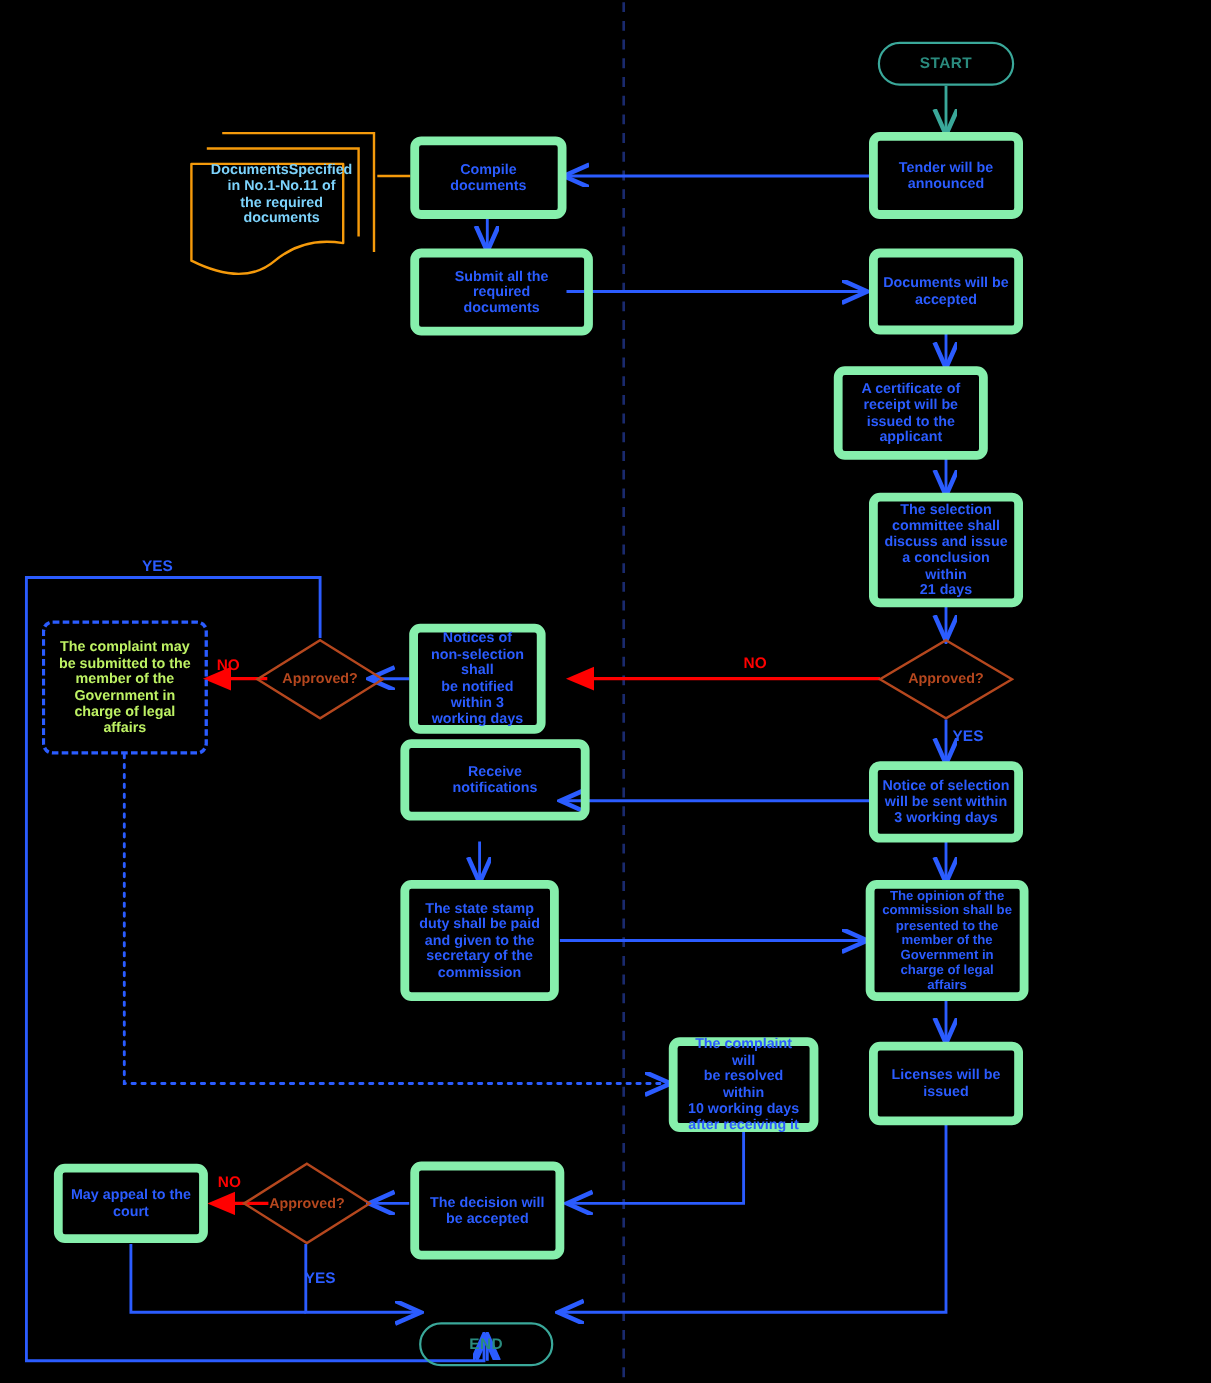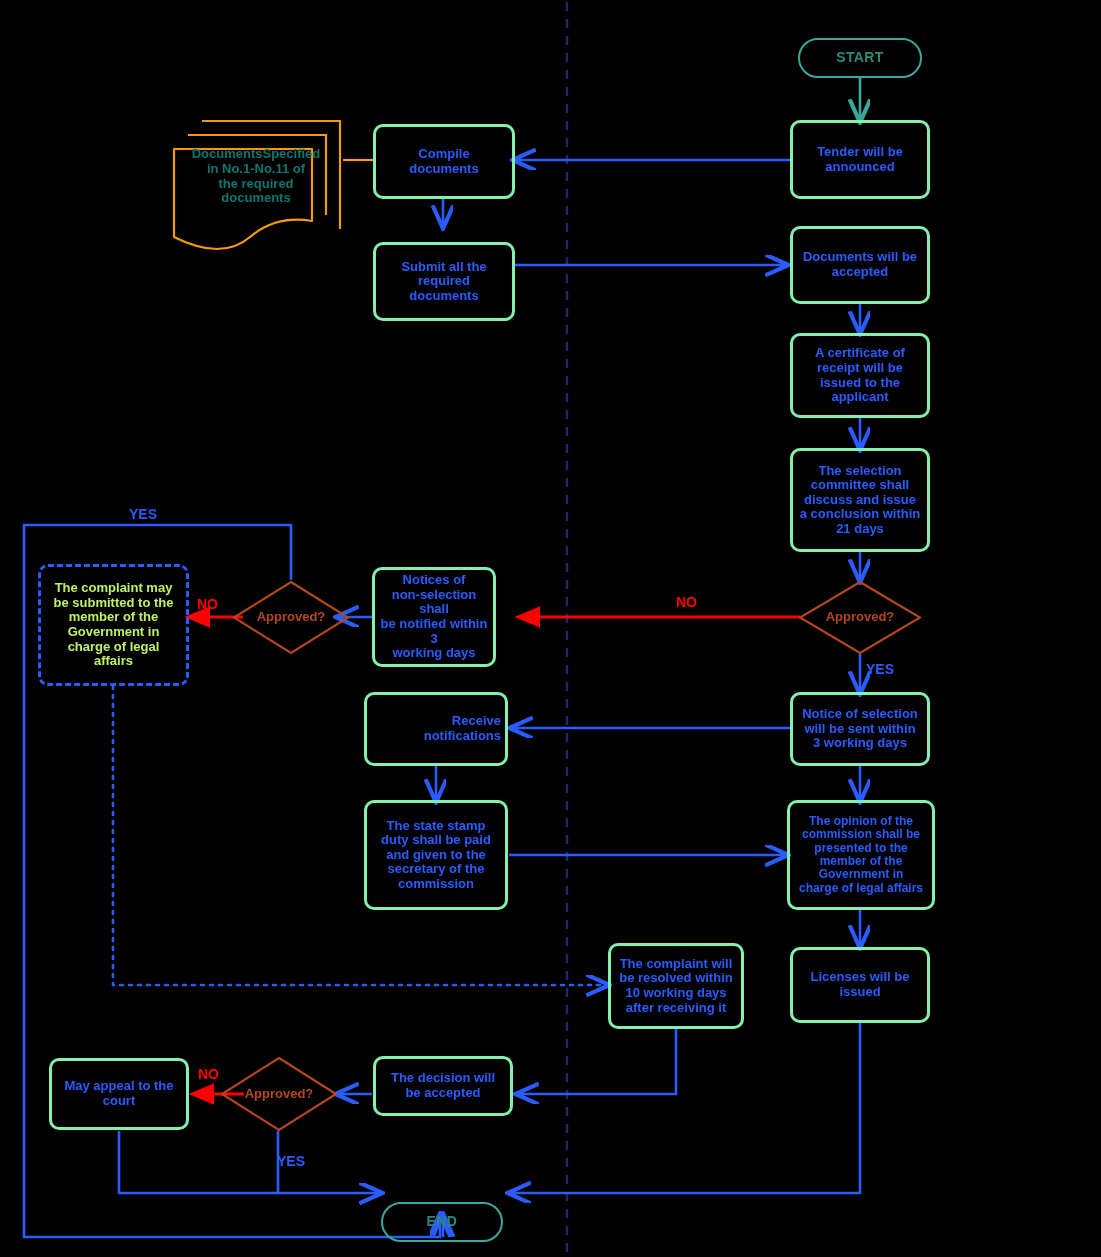--- a/index.html
+++ b/index.html
@@ -35,21 +35,21 @@
     z-index: 5;
   }
   .node .txt {
     display: block;
     width: 100%;
     padding: 0 4px;
     white-space: pre-line;
   }
   
   .proc {
-    border: 3px solid #86efac;
+    border: 8px solid #86efac;
     border-radius: 10px;
     color: #2b5cff;
     font-size: 13px;
     font-weight: 700;
     background: transparent;
   }
   .proc-dashed {
     border: 3px dashed #2b5cff;
     border-radius: 10px;
     color: #bef264;
@@ -78,21 +78,21 @@
     left: 0; top: 0;
     width: 100%;
     height: 100%;
   }
   .dec .txt {
     position: relative;
     z-index: 2;
   }
   
   .docs {
-    color: #0f766e;
+    color: #7dd3fc;
     font-size: 13px;
     font-weight: 700;
   }
   .docs .dshape {
     position: absolute;
     left: 0; top: 0;
     width: 100%;
     height: 100%;
   }
   .docs .txt {
@@ -212,32 +212,32 @@
       <path d="M22,20 H160 V100" fill="none" stroke="#f59a0b" stroke-width="2.2"></path>
 
       <path d="M8,34 H146 V106 Q110,100 84,122 Q56,146 8,122 Z" fill="none" stroke="#f59a0b" stroke-width="2.2" stroke-linejoin="round"></path>
     </svg>
     <span class="txt" style="position:relative; z-index:2; margin-top:-22px;">DocumentsSpecified
 in  No.1-No.11 of
 the required
 documents</span>
   </div>
 
-  <div class="node proc" style="left:373px; top:242px; width:142px; height:79px;">
+  <div class="node proc" style="left:373px; top:226px; width:166px; height:79px;">
     <span class="txt">Submit all the
 required
 documents</span>
   </div>
 
   <div class="node proc" style="left:790px; top:226px; width:140px; height:78px;">
     <span class="txt">Documents will be
 accepted</span>
   </div>
 
-  <div class="node proc" style="left:790px; top:333px; width:140px; height:85px;">
+  <div class="node proc" style="left:758px; top:333px; width:140px; height:85px;">
     <span class="txt">A certificate of
 receipt will be
 issued to the
 applicant</span>
   </div>
 
   <div class="node proc" style="left:790px; top:448px; width:140px; height:104px;">
     <span class="txt">The selection
 committee shall
 discuss and issue
@@ -274,21 +274,21 @@
 charge of legal
 affairs</span>
   </div>
 
   <div class="node proc" style="left:790px; top:692px; width:140px; height:74px;">
     <span class="txt">Notice of selection
 will be sent within
 3 working days</span>
   </div>
 
-  <div class="node proc" style="left:364px; top:692px; width:144px; height:74px;text-align:right;">
+  <div class="node proc" style="left:364px; top:672px; width:172px; height:74px;">
     <span class="txt">Receive
 notifications</span>
   </div>
 
   <div class="node proc" style="left:364px; top:800px; width:144px; height:110px;">
     <span class="txt">The state stamp
 duty shall be paid
 and given to the
 secretary of the
 commission</span>
@@ -308,21 +308,21 @@
 issued</span>
   </div>
 
   <div class="node proc" style="left:608px; top:943px; width:136px; height:86px;">
     <span class="txt">The complaint will
 be resolved within
 10 working days
 after receiving it</span>
   </div>
 
-  <div class="node proc" style="left:373px; top:1056px; width:140px; height:60px;">
+  <div class="node proc" style="left:373px; top:1056px; width:140px; height:89px;">
     <span class="txt">The decision will
 be accepted</span>
   </div>
 
   <div class="node dec" style="left:220px; top:1056px; width:118px; height:76px;">
     <svg class="dshape" viewBox="0 0 118 76" xmlns="http://www.w3.org/2000/svg">
       <polygon points="59,2 116,38 59,74 2,38" fill="none" stroke="#b5471e" stroke-width="2.2"></polygon>
     </svg>
     <span class="txt">Approved?</span>
   </div>

